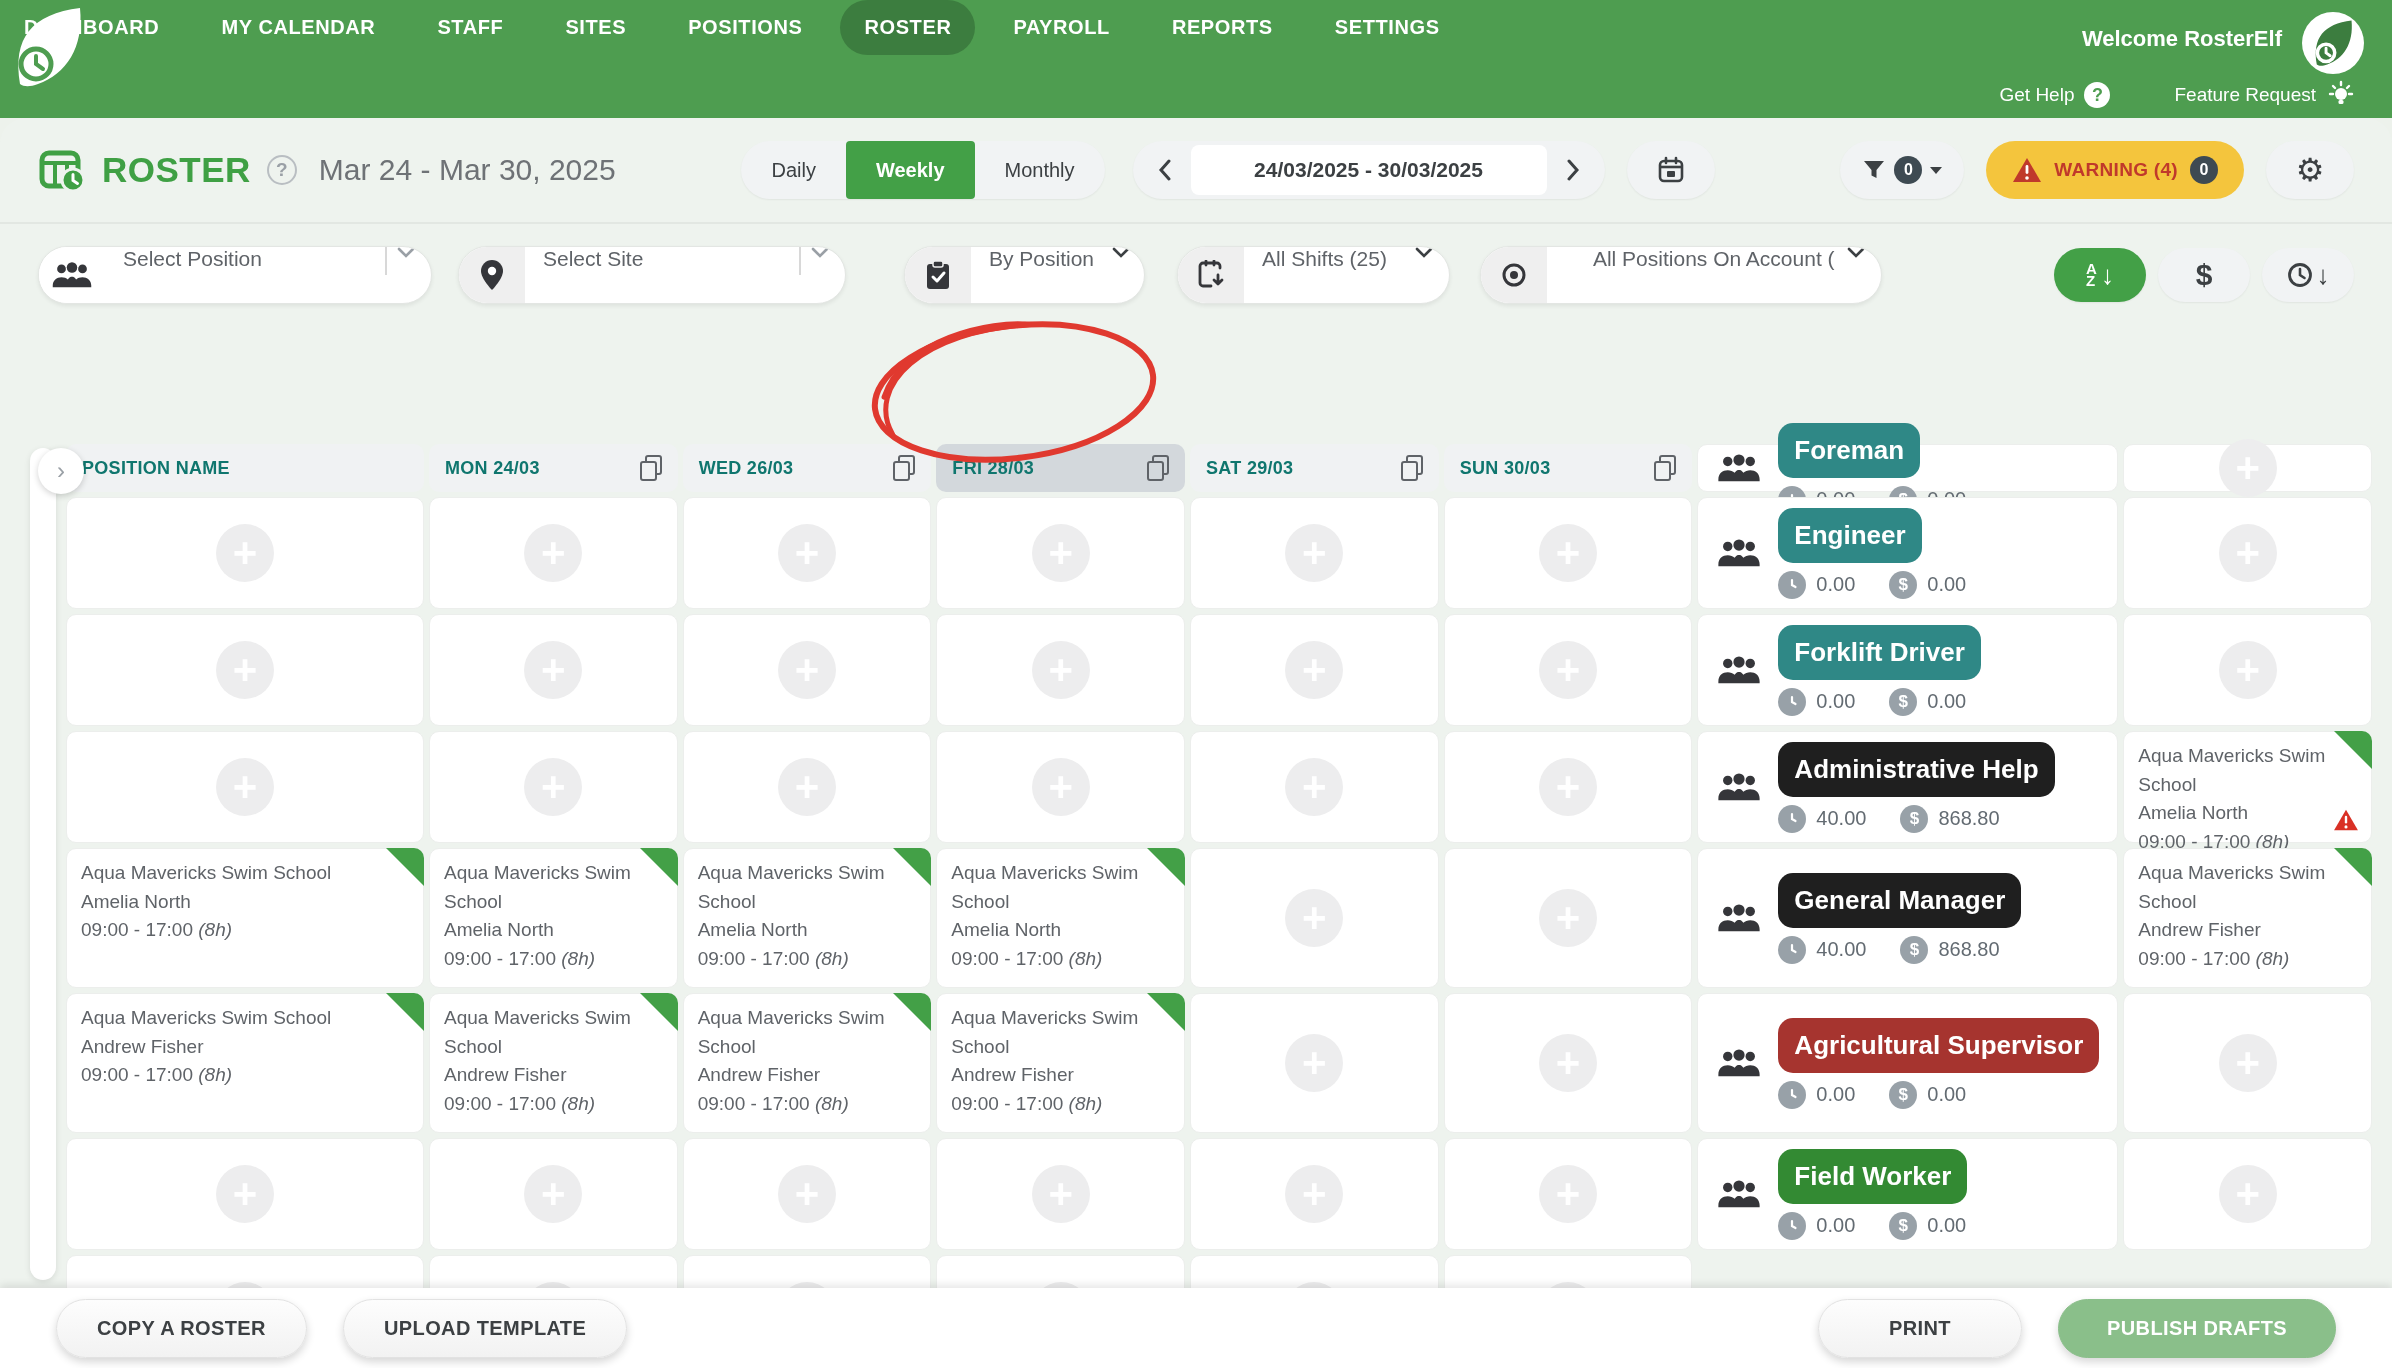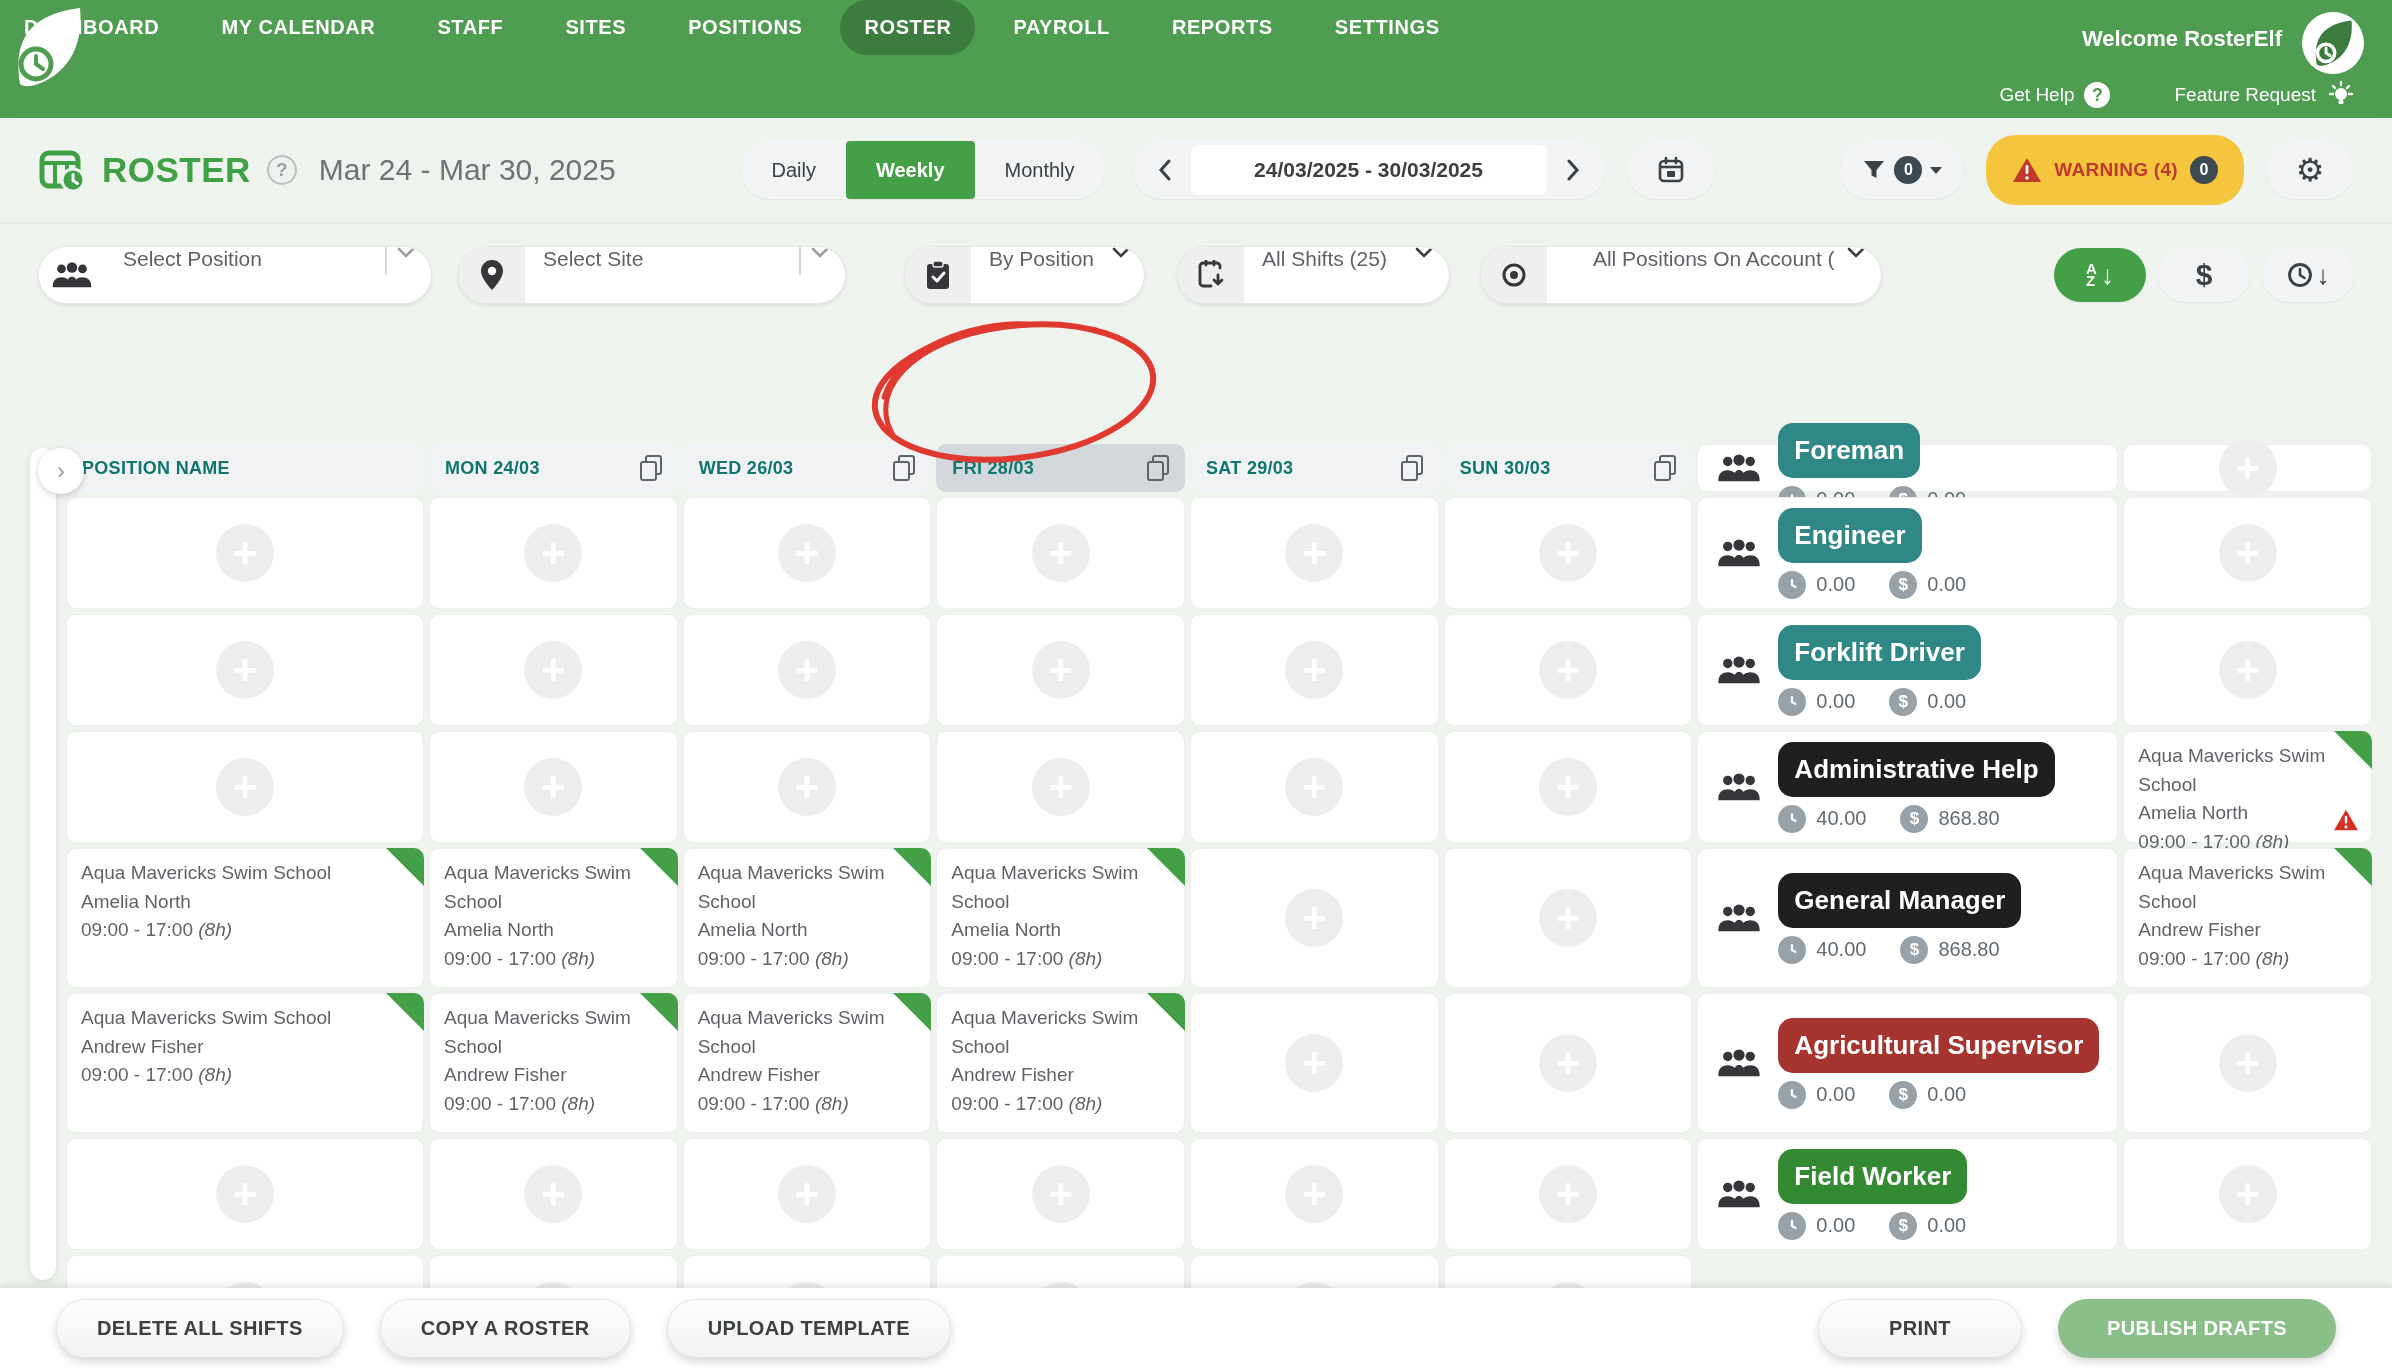--- a/index.html
+++ b/index.html
@@ -33,21 +33,21 @@
   .view-opt.active { background:#43a047; color:#fff; font-weight:bold; border-radius:4px; }
 
   .date-nav { margin-left:28px; display:flex; align-items:center; background:#f1f3f4; border-radius:30px; height:58px; padding:0 12px; gap:6px; box-shadow:0 1px 2px rgba(0,0,0,.06); }
   .date-box { background:#fff; border-radius:8px; height:50px; min-width:356px; display:flex; align-items:center; justify-content:center; font-size:21px; font-weight:bold; color:#3c4043; padding:0 26px; }
   .chev-btn { width:40px; height:50px; display:flex; align-items:center; justify-content:center; cursor:pointer; }
 
   .icon-pill { margin-left:22px; height:58px; min-width:88px; padding:0 22px; background:#f1f3f4; border-radius:30px; display:flex; align-items:center; justify-content:center; gap:8px; cursor:pointer; box-shadow:0 1px 2px rgba(0,0,0,.06); }
   .toolbar-right { margin-left:auto; display:flex; align-items:center; }
   .count-badge { width:28px; height:28px; border-radius:50%; background:#3e4a52; color:#fff; font-size:16px; font-weight:bold; display:flex; align-items:center; justify-content:center; }
   .caret-down { width:0; height:0; border-left:6px solid transparent; border-right:6px solid transparent; border-top:7px solid #3c4043; }
-  .warning-pill { margin-left:22px; height:70px; background:#f4c53d; border-radius:30px; padding:0 26px; display:flex; align-items:center; gap:12px; cursor:pointer; }
+  .warning-pill { margin-left:22px; height:58px; background:#f4c53d; border-radius:30px; padding:0 26px; display:flex; align-items:center; gap:12px; cursor:pointer; }
   .warning-text { color:#c0392b; font-size:19px; font-weight:bold; letter-spacing:.3px; }
   .gear-pill { margin-left:22px; }
   .gear-glyph { font-size:32px; color:#3c4043; line-height:1; }
 
   
   .filter-row { display:flex; align-items:center; padding:22px 38px 20px; position:relative; }
   .select-pill { height:58px; background:#fff; border:1px solid #e3e6e3; border-radius:30px; display:flex; align-items:flex-start; box-shadow:0 2px 4px rgba(0,0,0,.07); cursor:pointer; overflow:hidden; }
   .select-pill .icon-zone { width:66px; height:100%; display:flex; align-items:center; justify-content:center; background:#efefef; }
   .select-pill .lbl { font-size:21px; color:#5f6368; padding:0 18px; white-space:nowrap; }
   .select-pill .divider { width:2px; height:28px; background:#d8d8d8; }
@@ -695,20 +695,19 @@
     <div class="left-rail"></div>
     <button class="rail-toggle">›</button>
 
     <svg class="annotation" width="340" height="200" viewBox="0 0 340 200">
       <ellipse cx="168" cy="96" rx="140" ry="66" fill="none" stroke="#e0392f" stroke-width="6" transform="rotate(-7 168 96)"></ellipse>
       <path d="M44 130 C20 80 80 28 190 30 C150 22 60 36 38 92" fill="none" stroke="#e0392f" stroke-width="5" stroke-linecap="round" transform="rotate(-4 168 96)"></path>
     </svg>
   </main>
 
   <footer class="footer">
-    <button class="f-btn">DELETE ALL SHIFTS</button>
     <button class="f-btn">COPY A ROSTER</button>
     <button class="f-btn">UPLOAD TEMPLATE</button>
     <button class="f-btn print">PRINT</button>
     <button class="f-btn publish">PUBLISH DRAFTS</button>
   </footer>
 
 </div>
 
 </body></html>

